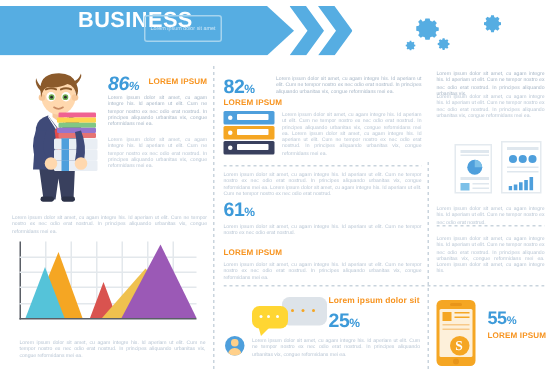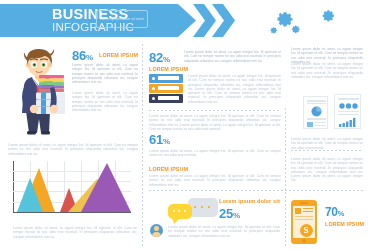--- a/index.html
+++ b/index.html
@@ -100,21 +100,20 @@
              color: #fff; font-size: 9px; font-weight: bold; text-align: center; line-height: 13px; font-family: "Liberation Serif", serif; }
 </style>
 </head>
 <body>
 
 <div class="page">
 
   <div class="header">
     <div class="hdr-banner"></div>
     <div class="hdr-title">BUSINESS</div>
-    <div class="hdr-sub">INFOGRAPHIC</div>
     <div class="hdr-box">
       <div class="hdr-box-txt">Lorem ipsum dolor sit amet</div>
     </div>
     <div class="chev c1"></div>
     <div class="chev c2"></div>
 
     <svg class="gear" style="left:276px; top:10px;" width="18" height="18" viewBox="0 0 24 24">
       <path d="M12 8.2a3.8 3.8 0 100 7.6 3.8 3.8 0 000-7.6zm10-1.1l-2.2-.5a8 8 0 00-.7-1.7l1.2-1.9-2.3-2.3-1.9 1.2a8 8 0 00-1.7-.7L13.9-1h-3.8l-.5 2.2a8 8 0 00-1.7.7L6-0.3 3.7 2l1.2 1.9a8 8 0 00-.7 1.7L2 6.1v3.8l2.2.5a8 8 0 00.7 1.7L3.7 14l2.3 2.3 1.9-1.2a8 8 0 001.7.7l.5 2.2h3.8l.5-2.2a8 8 0 001.7-.7l1.9 1.2 2.3-2.3-1.2-1.9a8 8 0 00.7-1.7l2.2-.5z" transform="translate(0,4) scale(1,1)"></path>
     </svg>
     <svg class="gear" style="left:290px; top:24px;" width="11" height="11" viewBox="0 0 24 24">
@@ -184,21 +183,21 @@
     <rect x="33" y="52.6" width="5" height="7.2" fill="#4e9fdc"></rect>
     <rect x="28" y="59.8" width="29" height="7.2" rx="1" fill="#e9eef4"></rect>
     <rect x="33" y="59.8" width="5" height="7.2" fill="#4e9fdc"></rect>
 
     <path d="M16 40 Q12 50 16 60 Q20 66 27 65 L27 58 Q21 58 21 52 Q21 45 23 40 Z" fill="#3f4a78"></path>
     <circle cx="26" cy="62" r="4.2" fill="#ffd8ae"></circle>
     <path d="M46 40 Q50 50 48 60 L42 60 Q44 50 42 41 Z" fill="#3f4a78"></path>
     <circle cx="46" cy="62" r="4.2" fill="#ffd8ae"></circle>
   </svg>
 
-  <div class="pct" style="left:72px; top:48px; font-size:13px;">
+  <div class="pct" style="left:72px; top:48px; font-size:13px;font-style:italic;">
     <span>86</span><span class="sm">%</span>
   </div>
   <div class="lbl" style="left:99px; top:52px; font-size:5.4px;">LOREM IPSUM</div>
   <div class="ltxt dk" style="left:72px; top:63px; width:66px;">Lorem ipsum dolor sit amet, cu agam integre his. Id aperiam ut elit. Cum ne tempor nostro ex nec odio erat nostrud. In principes aliquando urbanitas vix, congue reformidans mei ea.</div>
   <div class="ltxt" style="left:72px; top:91px; width:66px;">Lorem ipsum dolor sit amet, cu agam integre his. Id aperiam ut elit. Cum ne tempor nostro ex nec odio erat nostrud. In principes aliquando urbanitas vix, congue reformidans mei ea.</div>
   <div class="ltxt" style="left:8px; top:143px; width:130px;">Lorem ipsum dolor sit amet, cu agam integre his. Id aperiam ut elit. Cum ne tempor nostro ex nec odio erat nostrud. In principes aliquando urbanitas vix, congue reformidans mei ea.</div>
 
   <div class="chart">
     <div class="grid-l" style="left:0; top:0; width:1px; height:52px; background:#5a5f66;"></div>
     <div class="grid-l" style="left:0; top:51px; width:118px; height:1px; background:#5a5f66;"></div>
@@ -320,17 +319,17 @@
       <div style="position:absolute; left:2px; top:2px; width:6px; height:6px; background:#f5a623;"></div>
       <div style="position:absolute; left:10px; top:2.5px; width:10px; height:1.4px; background:#f5a623;"></div>
       <div style="position:absolute; left:10px; top:5px; width:10px; height:1.4px; background:#f5a623;"></div>
       <div style="position:absolute; left:2px; top:10px; width:18px; height:1.4px; background:#f7c98a;"></div>
       <div style="position:absolute; left:2px; top:13px; width:18px; height:1.4px; background:#f7c98a;"></div>
       <div class="ph-coin">S</div>
     </div>
     <div class="ph-home"></div>
   </div>
   <div class="pct" style="left:325px; top:205px; font-size:12px;">
-    <span>70</span><span class="sm">%</span>
+    <span>55</span><span class="sm">%</span>
   </div>
   <div class="lbl" style="left:325px; top:221px; font-size:5.4px;">LOREM IPSUM</div>
 
 </div>
 
 </body></html>

